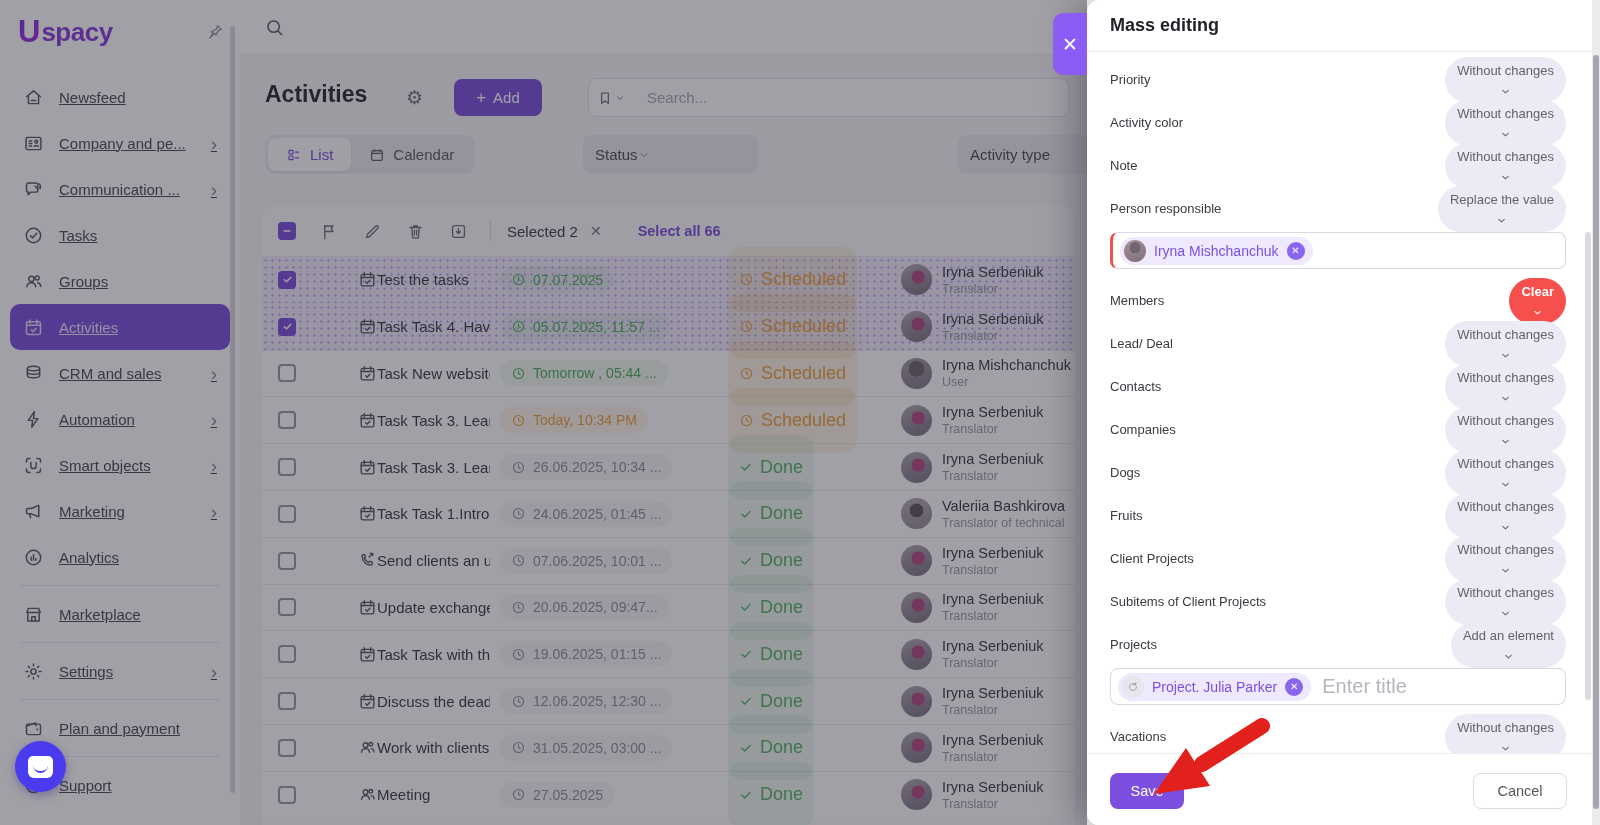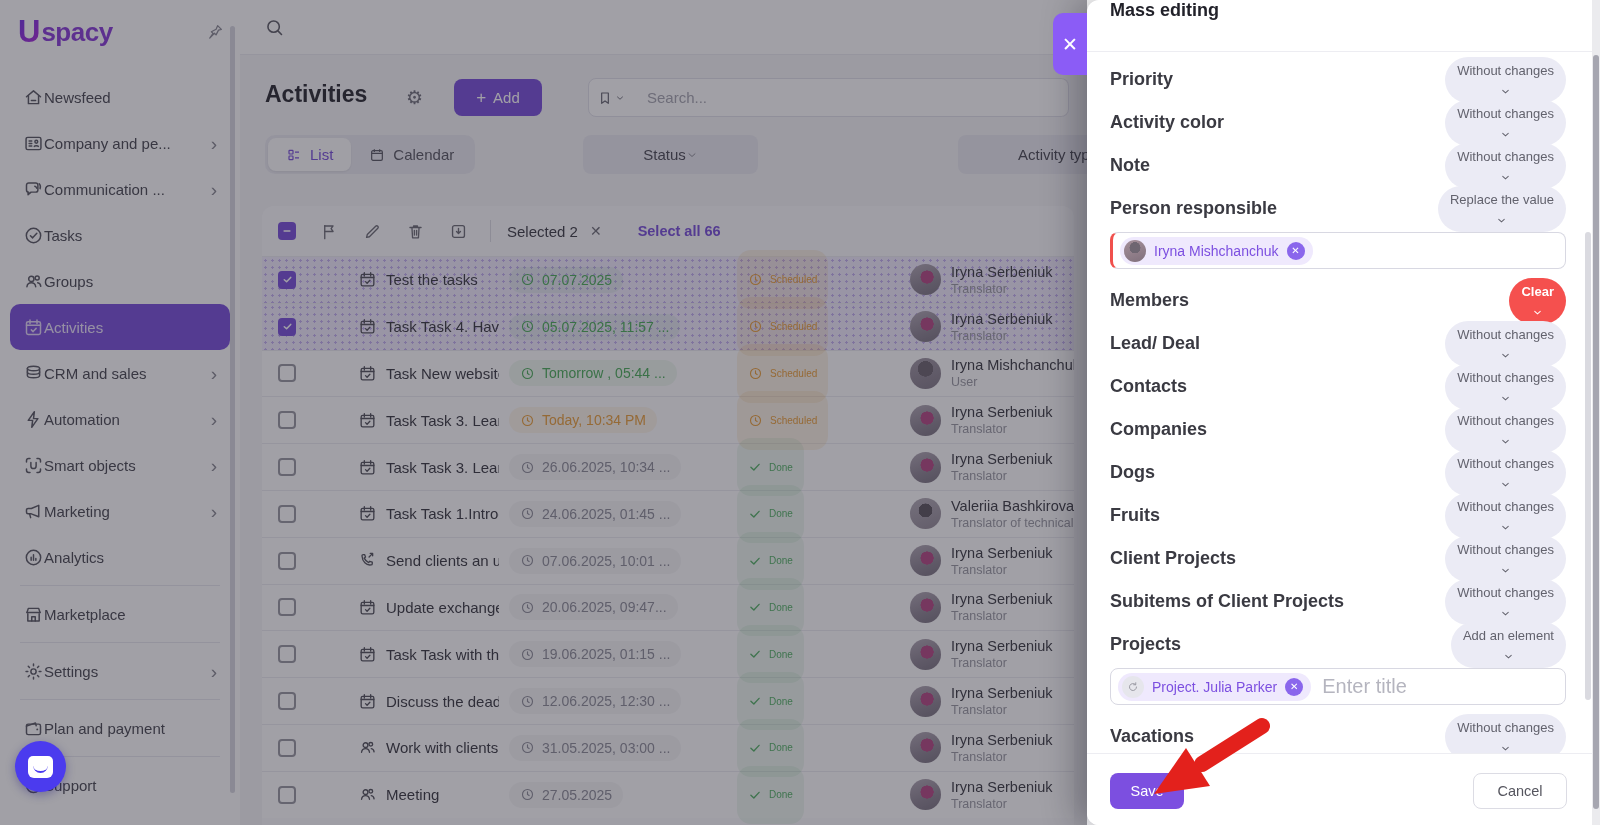--- a/index.html
+++ b/index.html
@@ -7,21 +7,21 @@
   body { font-family:"Liberation Sans",sans-serif; background:#fff; position:relative; color:#3c3c44; }
   svg { display:block; }
 
   
   .sidebar { position:absolute; left:0; top:0; bottom:0; width:240px; background:#fff; z-index:1; }
   .logo-row { display:flex; align-items:center; padding:14px 16px 8px 18px; }
   .logo-u { font-size:31px; font-weight:800; background:linear-gradient(135deg,#6d35e8,#b62bd4); -webkit-background-clip:text; background-clip:text; color:transparent; }
   .logo-rest { font-size:26px; font-weight:600; color:#8a3fd8; letter-spacing:-0.5px; margin-left:1px; }
   .pin { margin-left:auto; color:#8d8d97; }
   .snav { padding-top:16px; }
-  .sitem { display:flex; align-items:center; height:46px; margin:0 10px; padding:0 13px; border-radius:10px; color:#4c4c55; font-size:15px; cursor:pointer; }
+  .sitem { display:flex; align-items:center; height:46px; margin:0 10px; padding:0 13px; border-radius:10px; color:#4c4c55; font-size:15px; gap:15px; cursor:pointer;text-decoration:underline; }
   .sitem .sico { color:#5b5b64; flex:0 0 auto; }
   .sitem .chev { margin-left:auto; color:#8a8a93; font-size:19px; line-height:1; }
   .sitem.active { background:#7b52db; color:#ece4fb; }
   .sitem.active .sico { color:#e4d9f8; }
   .sdiv { height:1px; background:#e9e9ef; margin:5px 20px; }
   .sidebar-scrollbar { position:absolute; right:5px; top:26px; bottom:32px; width:5px; background:#d8d8e0; border-radius:3px; }
 
   
   .main { position:absolute; left:240px; top:0; right:0; bottom:0; background:#f6f6f9; z-index:1; overflow:hidden; }
   .topbar { position:absolute; left:0; right:0; top:0; height:55px; background:#fff; border-bottom:1px solid #ececf1; display:flex; align-items:center; padding:0 24px; color:#5f5f68; }
@@ -30,21 +30,21 @@
   .add-btn { position:absolute; left:214px; top:79px; width:88px; height:37px; background:#7b52db; border:none; border-radius:8px; color:#fff; font-size:15px; font-family:inherit; cursor:pointer; display:flex; align-items:center; justify-content:center; gap:7px; }
   .add-plus { font-size:17px; line-height:1; }
   .bookmark-btn { position:absolute; left:348px; top:78px; width:46px; height:39px; background:#fff; border:1px solid #e2e2ea; border-radius:8px 0 0 8px; display:flex; align-items:center; justify-content:center; gap:2px; color:#6a6a74; cursor:pointer; }
   .search-box { position:absolute; left:393px; top:78px; width:436px; height:39px; background:#fff; border:1px solid #e2e2ea; border-left:none; border-radius:0 8px 8px 0; display:flex; align-items:center; padding:0 14px; }
   .search-box input { border:none; outline:none; width:100%; font-size:15px; font-family:inherit; color:#3c3c44; background:transparent; }
   .search-box input::placeholder { color:#a7a7b1; }
 
   .seg { position:absolute; left:25px; top:135px; height:39px; background:#ebebf1; border-radius:10px; display:flex; align-items:center; padding:3px; }
   .seg-opt { height:33px; border-radius:8px; display:flex; align-items:center; gap:8px; padding:0 18px; font-size:15px; color:#5a5a64; cursor:pointer; }
   .seg-opt.on { background:#fdfdfe; color:#7b52db; box-shadow:0 1px 2px rgba(40,40,60,.08); }
-  .filter-chip { position:absolute; top:135px; height:39px; background:#ebebf1; border-radius:8px; display:flex; align-items:center; justify-content:center; padding:0 12px; font-size:15px; color:#4d4d57; cursor:pointer; }
+  .filter-chip { position:absolute; top:135px; height:39px; background:#ebebf1; border-radius:8px; display:flex; align-items:center; justify-content:flex-start; padding:0 12px; font-size:15px; color:#4d4d57; cursor:pointer; }
   .fc-0 { left:343px; width:175px; }
   .fc-1 { left:530px; width:178px; }
   .fc-2 { left:718px; width:200px; }
   .filter-chip .fchev { color:#8e8e98; }
 
   
   .table { position:absolute; left:22px; top:206px; width:812px; bottom:0; background:#fcfcfd; border-radius:12px 12px 0 0; overflow:hidden; }
   .toolbar { height:50px; display:flex; align-items:center; padding-left:16px; gap:0; background:#fbfbfd; }
   .cb { width:18px; height:18px; border-radius:4px; flex:0 0 auto; cursor:pointer; }
   .cb.ind { background:#7b52db; display:flex; align-items:center; justify-content:center; }
@@ -59,27 +59,27 @@
   .trow[data-selected="true"] { background-color:#f2edfe; background-image:radial-gradient(rgba(123,82,219,0.38) 1px, transparent 1.2px); background-size:7px 7px; }
   .trow .cb { margin-left:16px; border:2px solid #9a9aa3; background:#fff; }
   .trow[data-selected="true"] .cb { border:none; background:#7b52db; display:flex; align-items:center; justify-content:center; }
   .trow .cb .ck { display:none; }
   .trow[data-selected="true"] .cb .ck { display:block; }
   .ricon { margin-left:62px; color:#55555e; width:19px; flex:0 0 auto; }
   .ricon svg { display:none; }
   .trow[data-rowicon="calendar-icon"] .i-cal { display:block; }
   .trow[data-rowicon="call-icon"] .i-call { display:block; }
   .trow[data-rowicon="meeting-icon"] .i-meet { display:block; }
-  .rname { margin-left:9px; width:113px; overflow:hidden; font-size:15px; color:#3c3c44; cursor:pointer; }
+  .rname { margin-left:0; width:113px; overflow:hidden; font-size:15px; color:#3c3c44; cursor:pointer; }
   .rdatewrap { margin-left:10px; width:228px; }
   .rdate { display:inline-flex; align-items:center; gap:7px; border-radius:14px; padding:5px 11px; font-size:14px; background:rgba(125,125,140,0.07); color:#8f8f9a; }
   .trow[data-datecolor="green"] .rdate { color:#4fae5c; background:rgba(79,174,92,0.09);text-align:right; }
   .trow[data-datecolor="orange"] .rdate { color:#eba23e; background:rgba(235,162,62,0.10); }
   .rstatuswrap { width:173px; }
-  .rstatus { display:inline-flex; align-items:center; gap:7px; border-radius:14px; padding:22px 11px; font-size:10px; }
+  .rstatus { display:inline-flex; align-items:center; gap:7px; border-radius:14px; padding:22px 11px; font-size:18px; }
   .rstatus svg { display:none; }
   .trow[data-status="scheduled"] .rstatus { color:#eba23e; background:rgba(235,162,62,0.13); }
   .trow[data-status="scheduled"] .s-clock { display:block; }
   .trow[data-status="done"] .rstatus { color:#57b368; background:rgba(87,179,104,0.10); }
   .trow[data-status="done"] .s-check { display:block; }
   .ravatar { width:31px; height:31px; border-radius:50%; flex:0 0 auto; }
   .ravatar[data-avatar="serbeniuk"] { background:radial-gradient(circle at 55% 42%, #b54b86 0 26%, transparent 27%), linear-gradient(160deg,#b3aab6 0%, #8f8794 60%, #7d7582 100%); }
   .ravatar[data-avatar="mishchanchuk"] { background:radial-gradient(circle at 50% 35%, #6e6671 0 30%, transparent 31%), linear-gradient(160deg,#a39aa6 0%, #837b88 100%); }
   .ravatar[data-avatar="bashkirova"] { background:radial-gradient(circle at 50% 40%, #5d5660 0 28%, transparent 29%), linear-gradient(160deg,#b5aeb8 0%, #948c98 100%); }
   .rperson { margin-left:10px; overflow:hidden; flex:1; }
@@ -88,25 +88,25 @@
 
   
   .dim { position:absolute; left:0; top:0; bottom:0; width:1087px; background:rgba(31,29,43,0.42); z-index:10; }
   .chat-fab { position:absolute; left:15px; top:741px; width:51px; height:51px; border-radius:50%; background:#4b3bee; z-index:20; display:flex; align-items:center; justify-content:center; cursor:pointer; box-shadow:0 3px 10px rgba(30,20,120,.35); }
   .chat-ico { width:25px; height:22px; background:#fff; border-radius:5px 5px 6px 6px; position:relative; }
   .chat-ico::after { content:""; position:absolute; left:5px; right:5px; bottom:5px; height:7px; border:2px solid #4b3bee; border-top:none; border-left:none; border-right:none; border-radius:0 0 8px 8px; }
 
   
   .drawer { position:absolute; left:1087px; top:0; bottom:0; right:0; background:#fff; z-index:30; border-radius:12px 0 0 12px; box-shadow:-12px 0 34px rgba(18,18,30,.30); }
   .close-x { position:absolute; left:-34px; top:13px; width:34px; height:62px; background:#8b5cf6; border:none; border-radius:10px 0 0 10px; color:#fff; font-size:19px; cursor:pointer; font-family:inherit; }
-  .drawer-head { height:52px; display:flex; align-items:flex-start; padding:0 23px; border-bottom:1px solid #ededf2; }
+  .drawer-head { height:52px; display:flex; align-items:center; padding:0 23px; border-bottom:1px solid #ededf2; }
   .drawer-title { font-size:18px; font-weight:700; color:#22222a; }
   .drawer-body { position:absolute; top:52px; left:0; right:0; bottom:72px; padding:6px 34px 0 23px; overflow:hidden; }
   .frow { height:43px; display:flex; align-items:center; justify-content:space-between; }
-  .flabel { font-size:18px; font-weight:700; color:#3a3a42; }
+  .flabel { font-size:13px; font-weight:400; color:#3a3a42; }
   .fpill { border:none; font-family:inherit; display:inline-flex; align-items:center; gap:8px; border-radius:999px; padding:6px 12px; font-size:13px; cursor:pointer; background:#ebebf5; color:#62626d;flex-direction:column; }
   .fpill[data-variant="danger"] { background:#f5504e; color:#fff; font-weight:600; }
   .chip-input { height:37px; margin:2px 0 10px; border:1px solid #d8d8e2; border-radius:8px; display:flex; align-items:center; padding:0 7px; background:#fff; }
   .chip-input.req { border-left:3px solid #f0504c; }
   .chip { display:inline-flex; align-items:center; gap:8px; background:#efe9fd; border-radius:15px; padding:3px 8px 3px 4px; }
   .chip-av { width:22px; height:22px; border-radius:50%; }
   .chip-av.photo { background:radial-gradient(circle at 50% 35%, #6e6671 0 30%, transparent 31%), linear-gradient(160deg,#a5909a 0%, #80707c 100%); }
   .chip-av.ghost { background:#e6e6ec; display:flex; align-items:center; justify-content:center; color:#9a9aa3; }
   .chip-name { font-size:14px; color:#7c4fe0; }
   .chip-x { width:18px; height:18px; border-radius:50%; background:#8a66ec; color:#fff; font-size:10px; border:none; cursor:pointer; display:flex; align-items:center; justify-content:center; font-family:inherit; }

